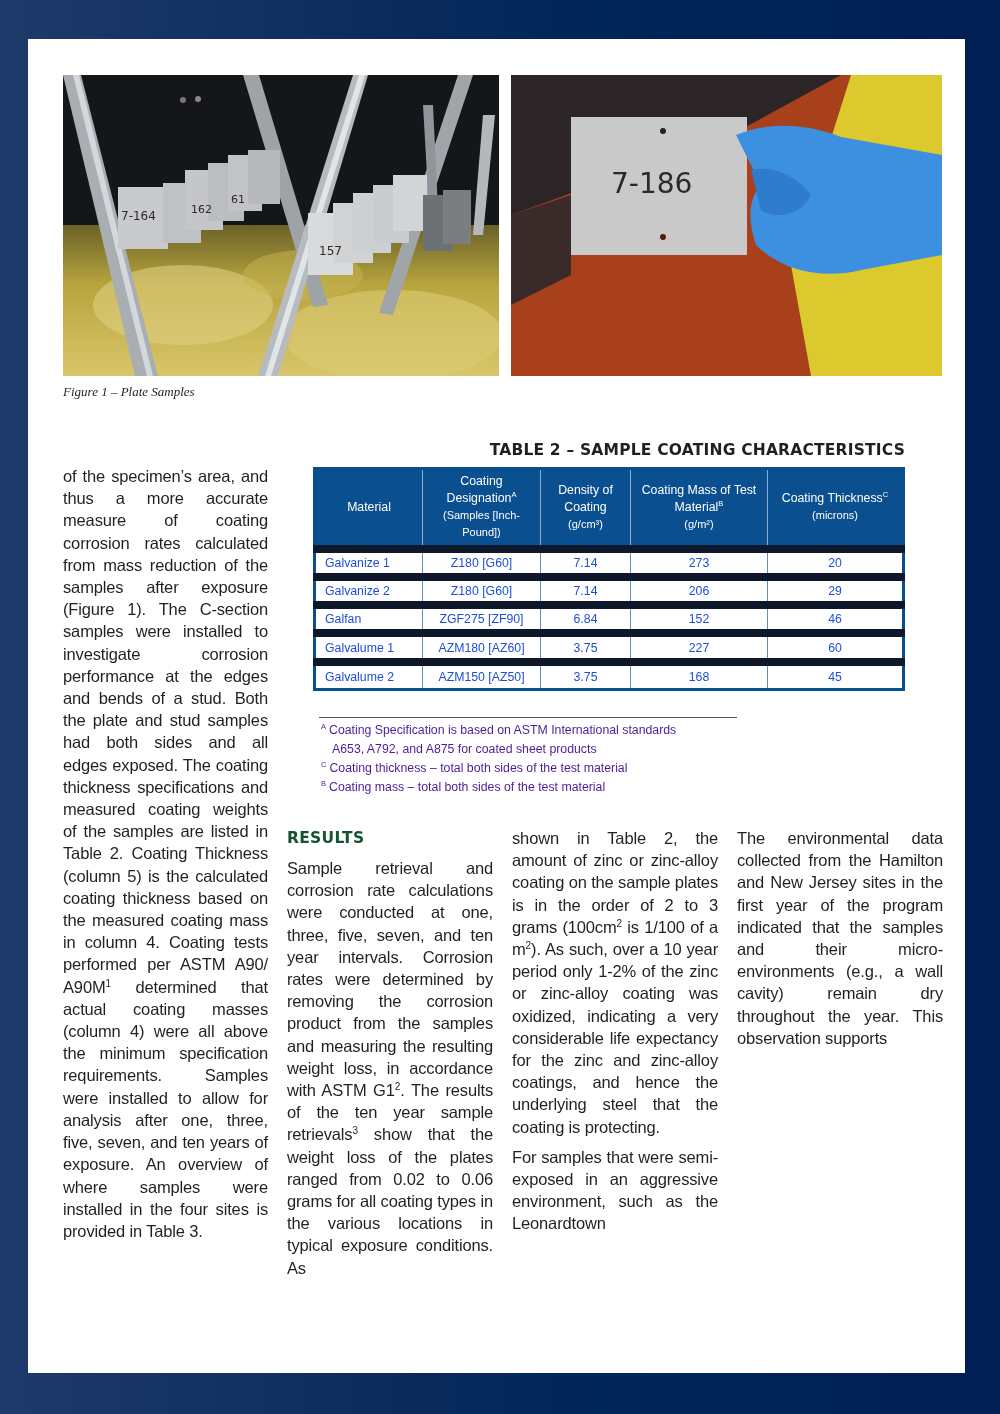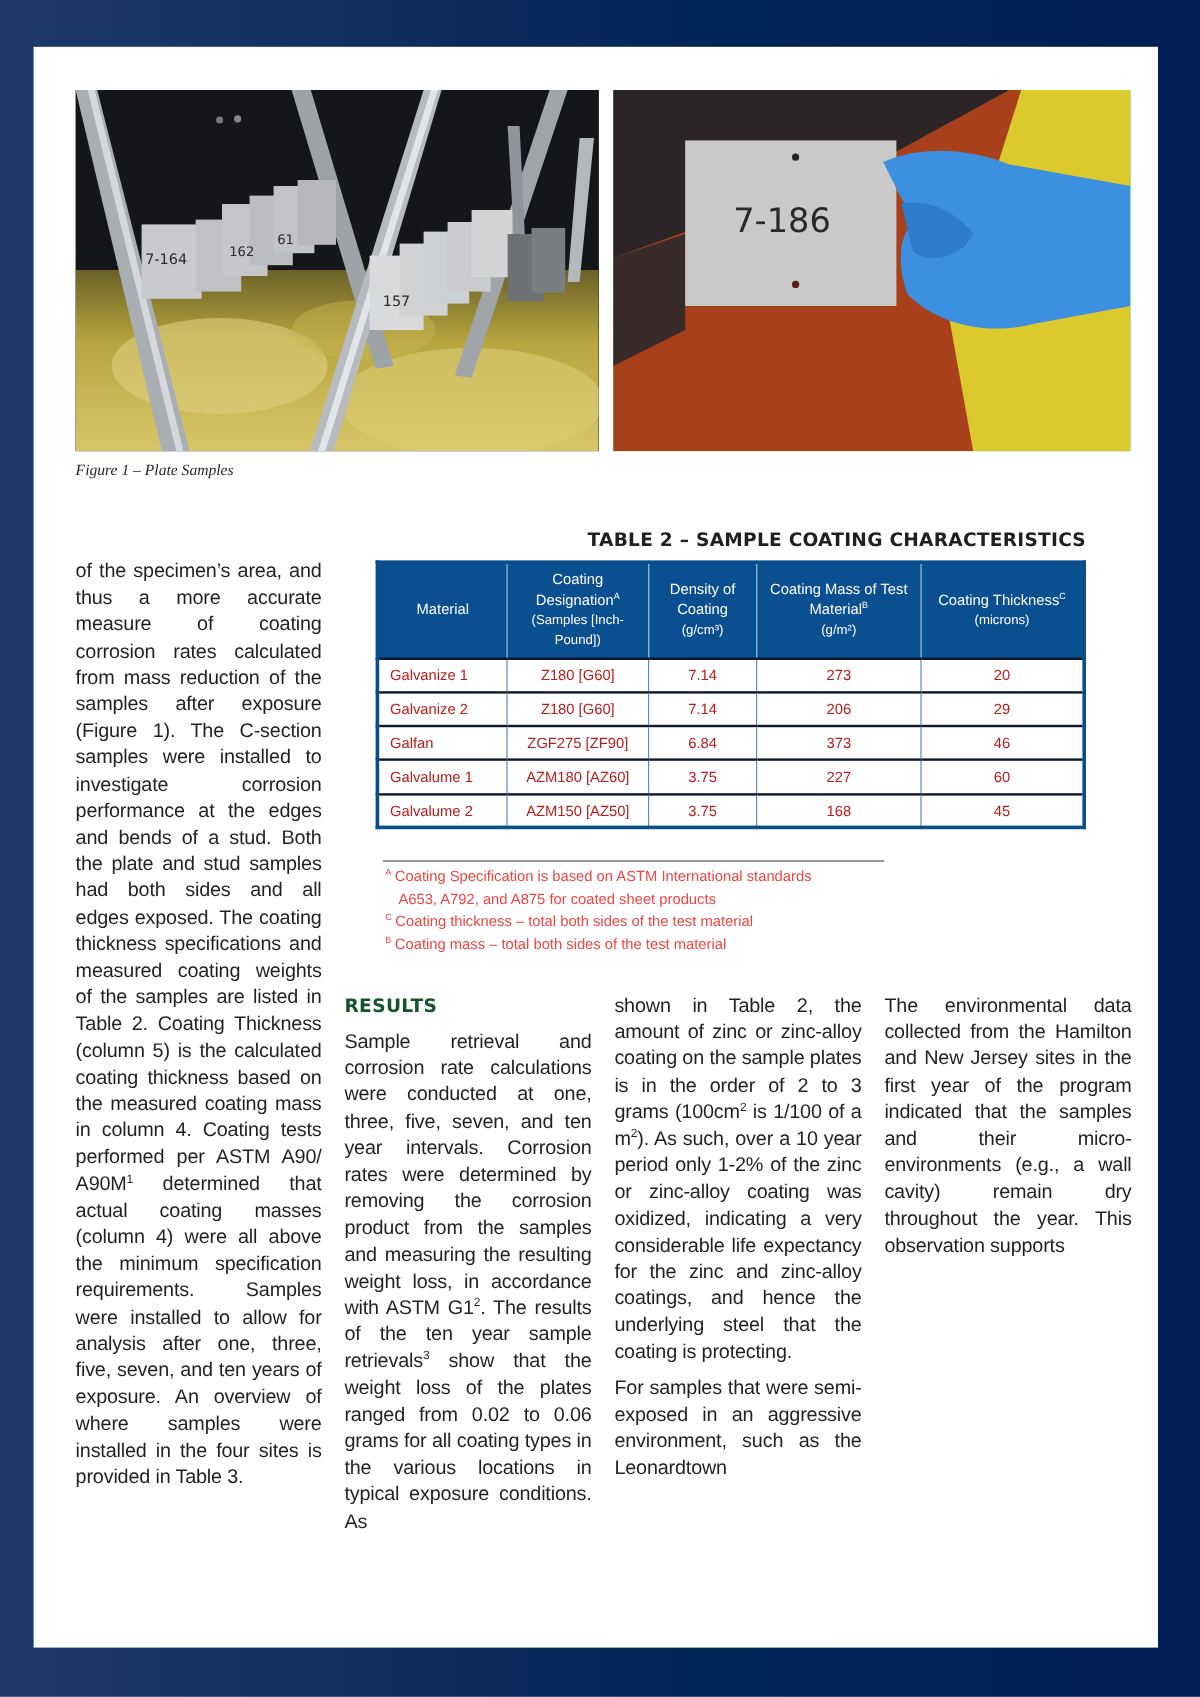--- a/index.html
+++ b/index.html
@@ -16,21 +16,21 @@
     width: 937px; height: 1334px;
     background: #ffffff;
   }
   
   .photo {
     position: absolute;
     top: 36px; height: 301px;
     overflow: hidden;
   }
   .photo-left { left: 35px; width: 436px; background: #1a1a1c; }
-  .photo-right { left: 483px; width: 431px; background: #22c55e; }
+  .photo-right { left: 483px; width: 431px; background: #15803d; }
   .caption {
     position: absolute; left: 35px; top: 345px;
     font-family: Liberation Serif, serif;
     font-style: italic; font-size: 13px; color: #231f20;
   }
   
   .table-title {
     position: absolute; left: 285px; top: 402px; width: 592px;
     text-align: right;
     font-family: "DejaVu Sans", sans-serif;
@@ -47,33 +47,33 @@
   .coat-table th {
     background: #0a4f8f; color: #ffffff; font-weight: normal;
     height: 80px; vertical-align: middle; text-align: center;
     border-left: 1px solid #8bb0d6; line-height: 17px;
     padding: 0 4px;
   }
   .coat-table th:first-child { border-left: none; }
   .coat-table th .unit { font-size: 11px; display: block; }
   .coat-table sup { font-size: 7.5px; vertical-align: super; line-height: 0; }
   .coat-table td {
-    height: 28.3px; text-align: center; color: #b91c1c;
-    border-top: 2px solid #0f172a; border-left: 1px solid #5e8dbf;
+    height: 28.3px; text-align: center; color: #1d4ed8;
+    border-top: 8px solid #0f172a; border-left: 1px solid #5e8dbf;
     padding: 0 4px;
   }
   .coat-table td:first-child { text-align: left; padding-left: 9px; border-left: none; }
   .fn-rule {
     position: absolute; left: 291px; top: 678px; width: 418px;
     border-top: 1px solid #555;
   }
   .footnotes {
     position: absolute; left: 293px; top: 682px; width: 440px;
     font-family: "Liberation Sans", sans-serif;
-    font-size: 12.3px; color: #ef4444; line-height: 19px;
+    font-size: 12.3px; color: #4c1d95; line-height: 19px;
   }
   .footnotes sup { font-size: 7.5px; vertical-align: super; line-height: 0; margin-right: 3px; }
   .footnotes .indent { padding-left: 11px; }
   
   .col {
     position: absolute;
     font-family: "Liberation Sans", sans-serif;
     font-size: 16.5px; line-height: 22.2px;
     text-align: justify; color: #231f20;
     letter-spacing: -0.15px;
@@ -196,21 +196,21 @@
         <td>Galvanize 2</td>
         <td>Z180 [G60]</td>
         <td>7.14</td>
         <td>206</td>
         <td>29</td>
       </tr>
       <tr>
         <td>Galfan</td>
         <td>ZGF275 [ZF90]</td>
         <td>6.84</td>
-        <td>373</td>
+        <td>152</td>
         <td>46</td>
       </tr>
       <tr>
         <td>Galvalume 1</td>
         <td>AZM180 [AZ60]</td>
         <td>3.75</td>
         <td>227</td>
         <td>60</td>
       </tr>
       <tr>

